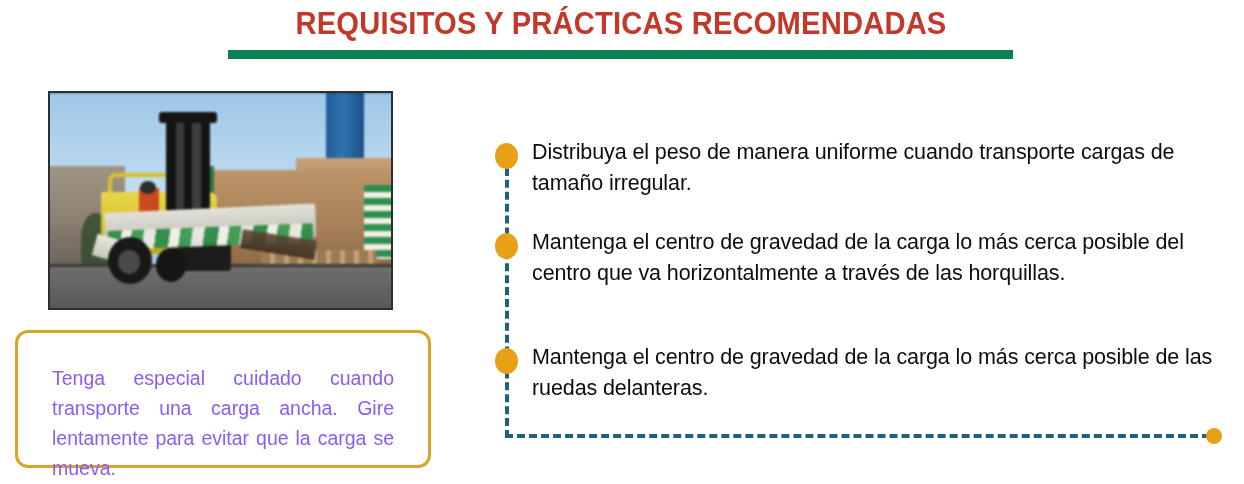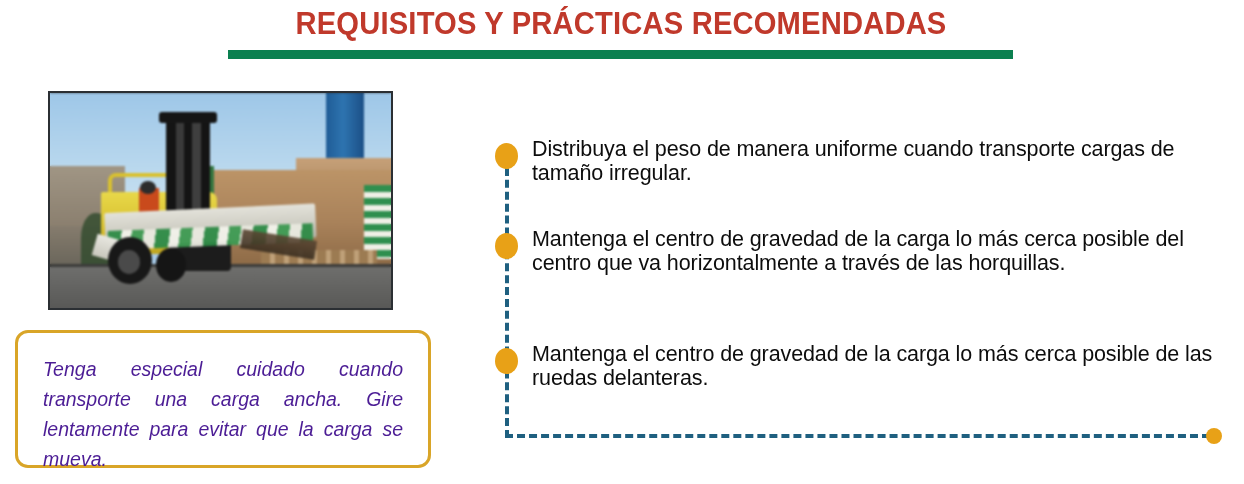--- a/index.html
+++ b/index.html
@@ -200,27 +200,26 @@
     left: 15px;
     top: 330px;
     width: 416px;
     height: 138px;
     border: 3px solid #D9A528;
     border-radius: 13px;
     box-sizing: border-box;
     padding: 14px 18px 10px 18px;
   }
   #caption-text {
-    margin: 7px;
+    margin: 16px;
     font-size: 19.5px;
     line-height: 30px;
-    color: #4c1d95;
+    color: #8b5cf6;
     text-align: justify;
     text-align-last: left;
-    font-style: italic;
   }
 
   
   #timeline-vline {
     position: absolute;
     left: 505px;
     top: 156px;
     width: 0;
     height: 282px;
     border-left: 4px dashed #1F6080;
@@ -253,21 +252,21 @@
     left: 0;
     top: 6px;
     width: 23px;
     height: 26px;
     border-radius: 50%;
     background: #E8A117;
   }
   .bullet-text {
     margin: 0 0 0 37px;
     font-size: 21.5px;
-    line-height: 24px;
+    line-height: 31px;
     color: #0D0D0D;
     letter-spacing: -0.1px;
   }
   #bullet-row-0 { top: 137px; }
   #bullet-row-1 { top: 227px; }
   #bullet-row-2 { top: 342px; }
 </style>
 </head>
 <body>
 

